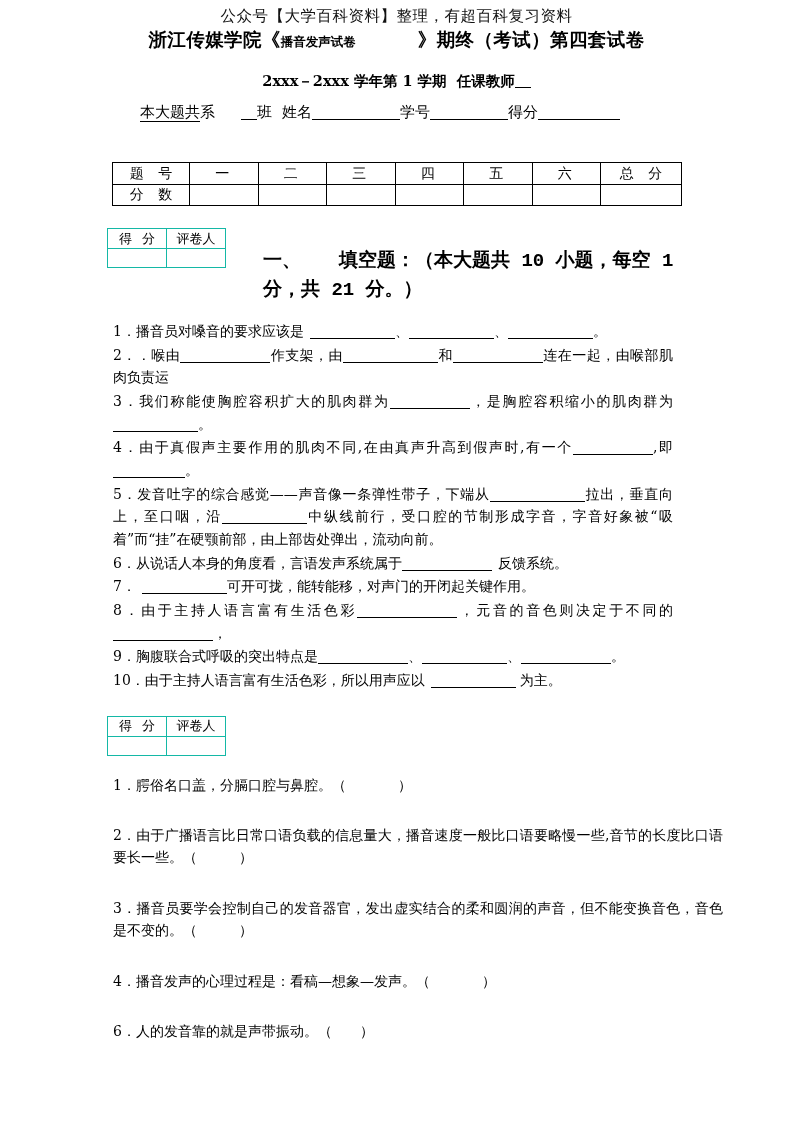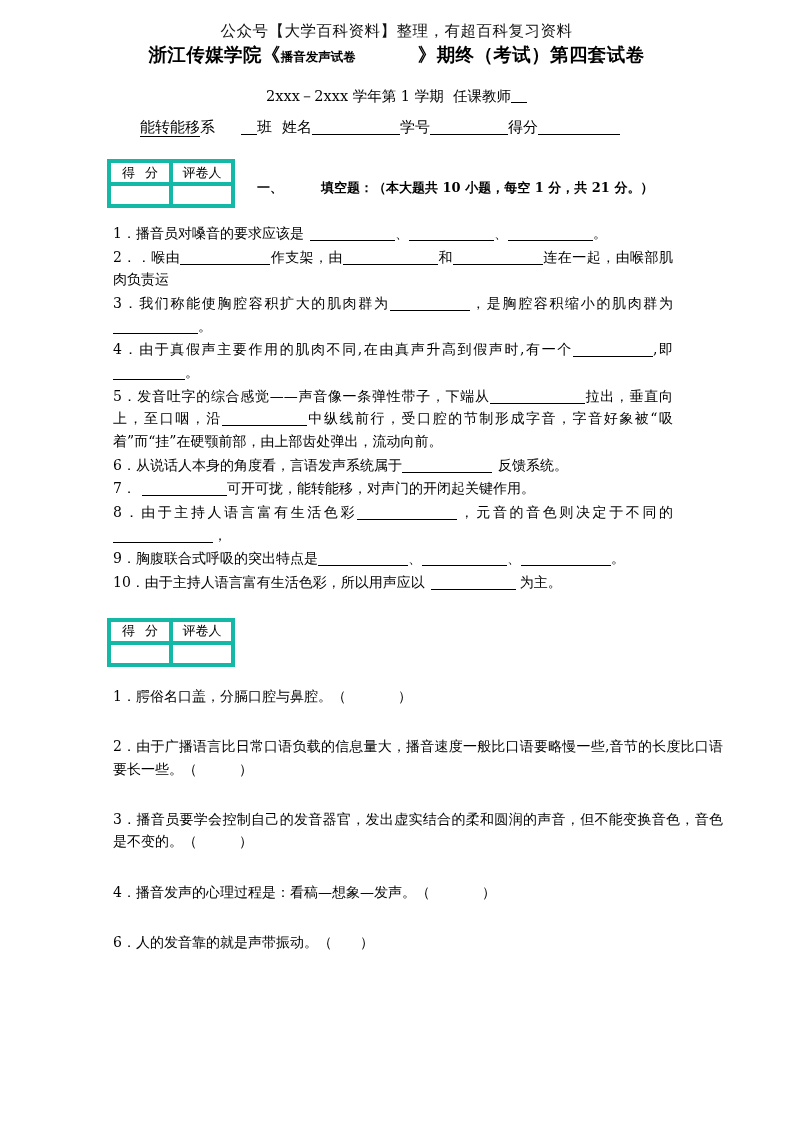--- a/index.html
+++ b/index.html
@@ -21,21 +21,21 @@
     height: 1122px;
     box-sizing: border-box;
   }
 
   
   .promo {
     text-align: center;
     font-size: 15.5px;
     font-family: "DejaVu Serif", "Liberation Serif", serif;
     letter-spacing: 0.5px;
-    padding-top: 21px;
+    padding-top: 6px;
     color: #111;
   }
 
   
   .doc-title {
     text-align: center;
     font-size: 18.5px;
     font-weight: bold;
     letter-spacing: 0.4px;
     white-space: pre;
@@ -45,20 +45,21 @@
     font-weight: bold;
     letter-spacing: 0;
   }
 
   
   .subtitle-1 {
     text-align: center;
     font-size: 14.5px;
     margin-top: 20px;
     white-space: pre;
+    font-weight: bold;
   }
   .subtitle-1 .ul-short {
     display: inline-block;
     width: 16px;
     border-bottom: 1px solid #000;
     vertical-align: -2px;
   }
 
   .subtitle-2 {
     font-size: 15px;
@@ -116,37 +117,38 @@
     align-items: flex-start;
     padding-left: 107px;
     margin-top: 22px;
   }
   table.grader-box {
     border-collapse: collapse;
     table-layout: fixed;
     flex: 0 0 auto;
   }
   table.grader-box td {
-    border: 4px solid #14b8a6;
+    border: 1px solid #14b8a6;
     width: 58px;
     height: 19px;
     text-align: center;
     font-size: 13px;
     padding: 0;
   }
   table.grader-box td.df { letter-spacing: 3px; text-indent: 3px; }
   table.grader-box tr.empty td { height: 18px; }
 
   .section-title {
-    font-size: 13px;
+    font-size: 19px;
     font-weight: bold;
-    margin-left: 22px;
+    margin-left: 37px;
     line-height: 1.55;
     max-width: 450px;
     padding-top: 19px;
+    font-family: Liberation Mono, monospace;
   }
   .section-title.two-line { padding-top: 1px; max-width: 455px; }
   .section-title .numlabel { font-weight: bold; }
   .section-title .gap { display: inline-block; width: 38px; }
 
   
   .q-list {
     padding-left: 113px;
     padding-right: 120px;
     margin-top: 14px;
@@ -193,22 +195,48 @@
 <body>
 
 <div class="page">
 
   <div class="promo">公众号【大学百科资料】整理，有超百科复习资料</div>
 
   <div class="doc-title"><span>浙江传媒学院《</span><span class="small-inner">播音发声试卷</span><span class="gap" style="display:inline-block;width:62px"></span><span>》期终（考试）第四套试卷</span></div>
 
   <div class="subtitle-1"><span>2xxx－2xxx 学年第 1 学期  任课教师</span><span class="ul-short"></span></div>
 
-  <div class="subtitle-2"><span class="ul-text">能转能移</span><span>系</span><span style="display:inline-block;width:26px"></span><span class="blank-s w16"></span><span>班</span><span style="display:inline-block;width:10px"></span><span>姓名</span><span class="blank-s w88"></span><span>学号</span><span class="blank-s w78"></span><span>得分</span><span class="blank-s w82"></span></div>
-
+  <div class="subtitle-2"><span class="ul-text">本大题共</span><span>系</span><span style="display:inline-block;width:26px"></span><span class="blank-s w16"></span><span>班</span><span style="display:inline-block;width:10px"></span><span>姓名</span><span class="blank-s w88"></span><span>学号</span><span class="blank-s w78"></span><span>得分</span><span class="blank-s w82"></span></div>
+
+  <div class="score-table-wrap">
+    <table class="score-table">
+      <tbody>
+          <tr>
+        <td class="lbl">题 号</td>
+        <td>一</td>
+        <td>二</td>
+        <td>三</td>
+        <td>四</td>
+        <td>五</td>
+        <td>六</td>
+        <td class="total">总 分</td>
+      </tr>
+      <tr class="blank-row">
+        <td class="lbl">分 数</td>
+        <td></td>
+        <td></td>
+        <td></td>
+        <td></td>
+        <td></td>
+        <td></td>
+        <td></td>
+      </tr>
+    </tbody>
+      </table>
+  </div>
 
   <div class="section-head">
     <table class="grader-box">
       <tbody>
           <tr>
         <td class="df">得 分</td>
         <td>评卷人</td>
       </tr>
       <tr class="empty">
         <td></td>

